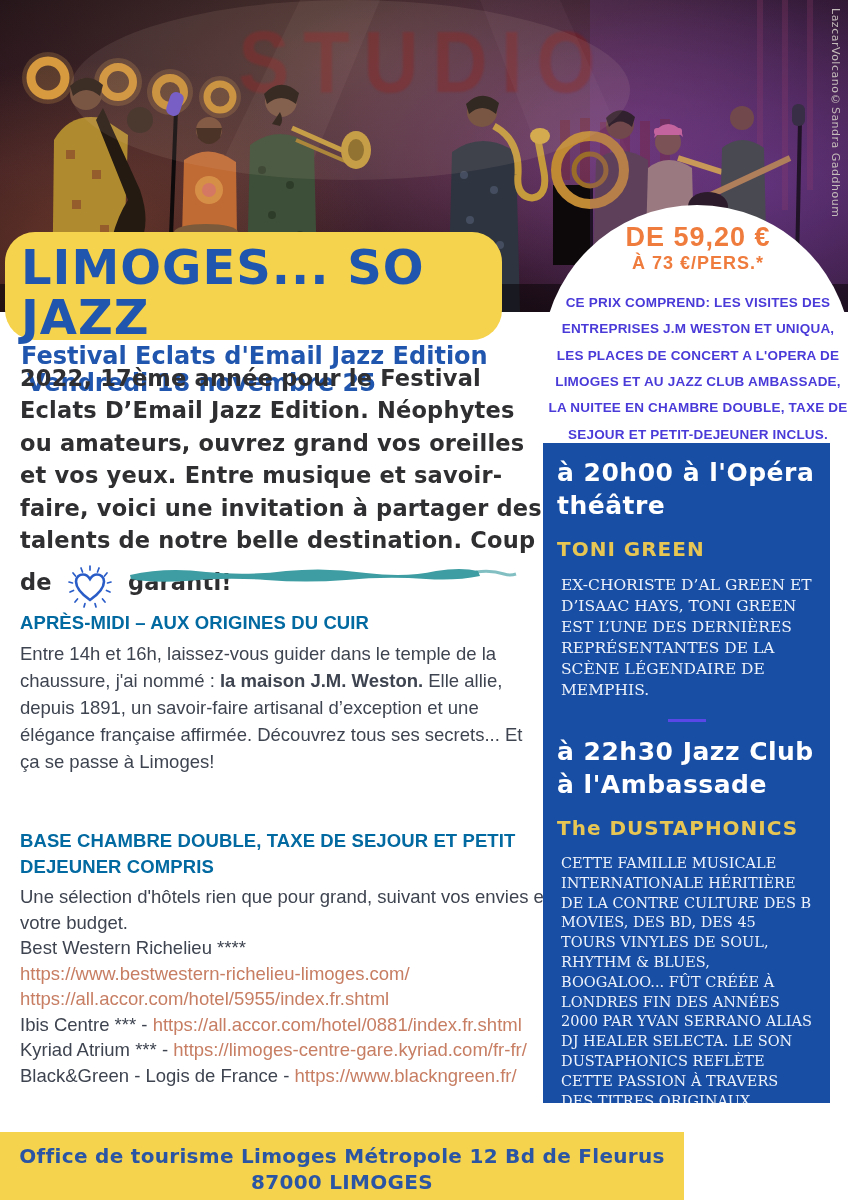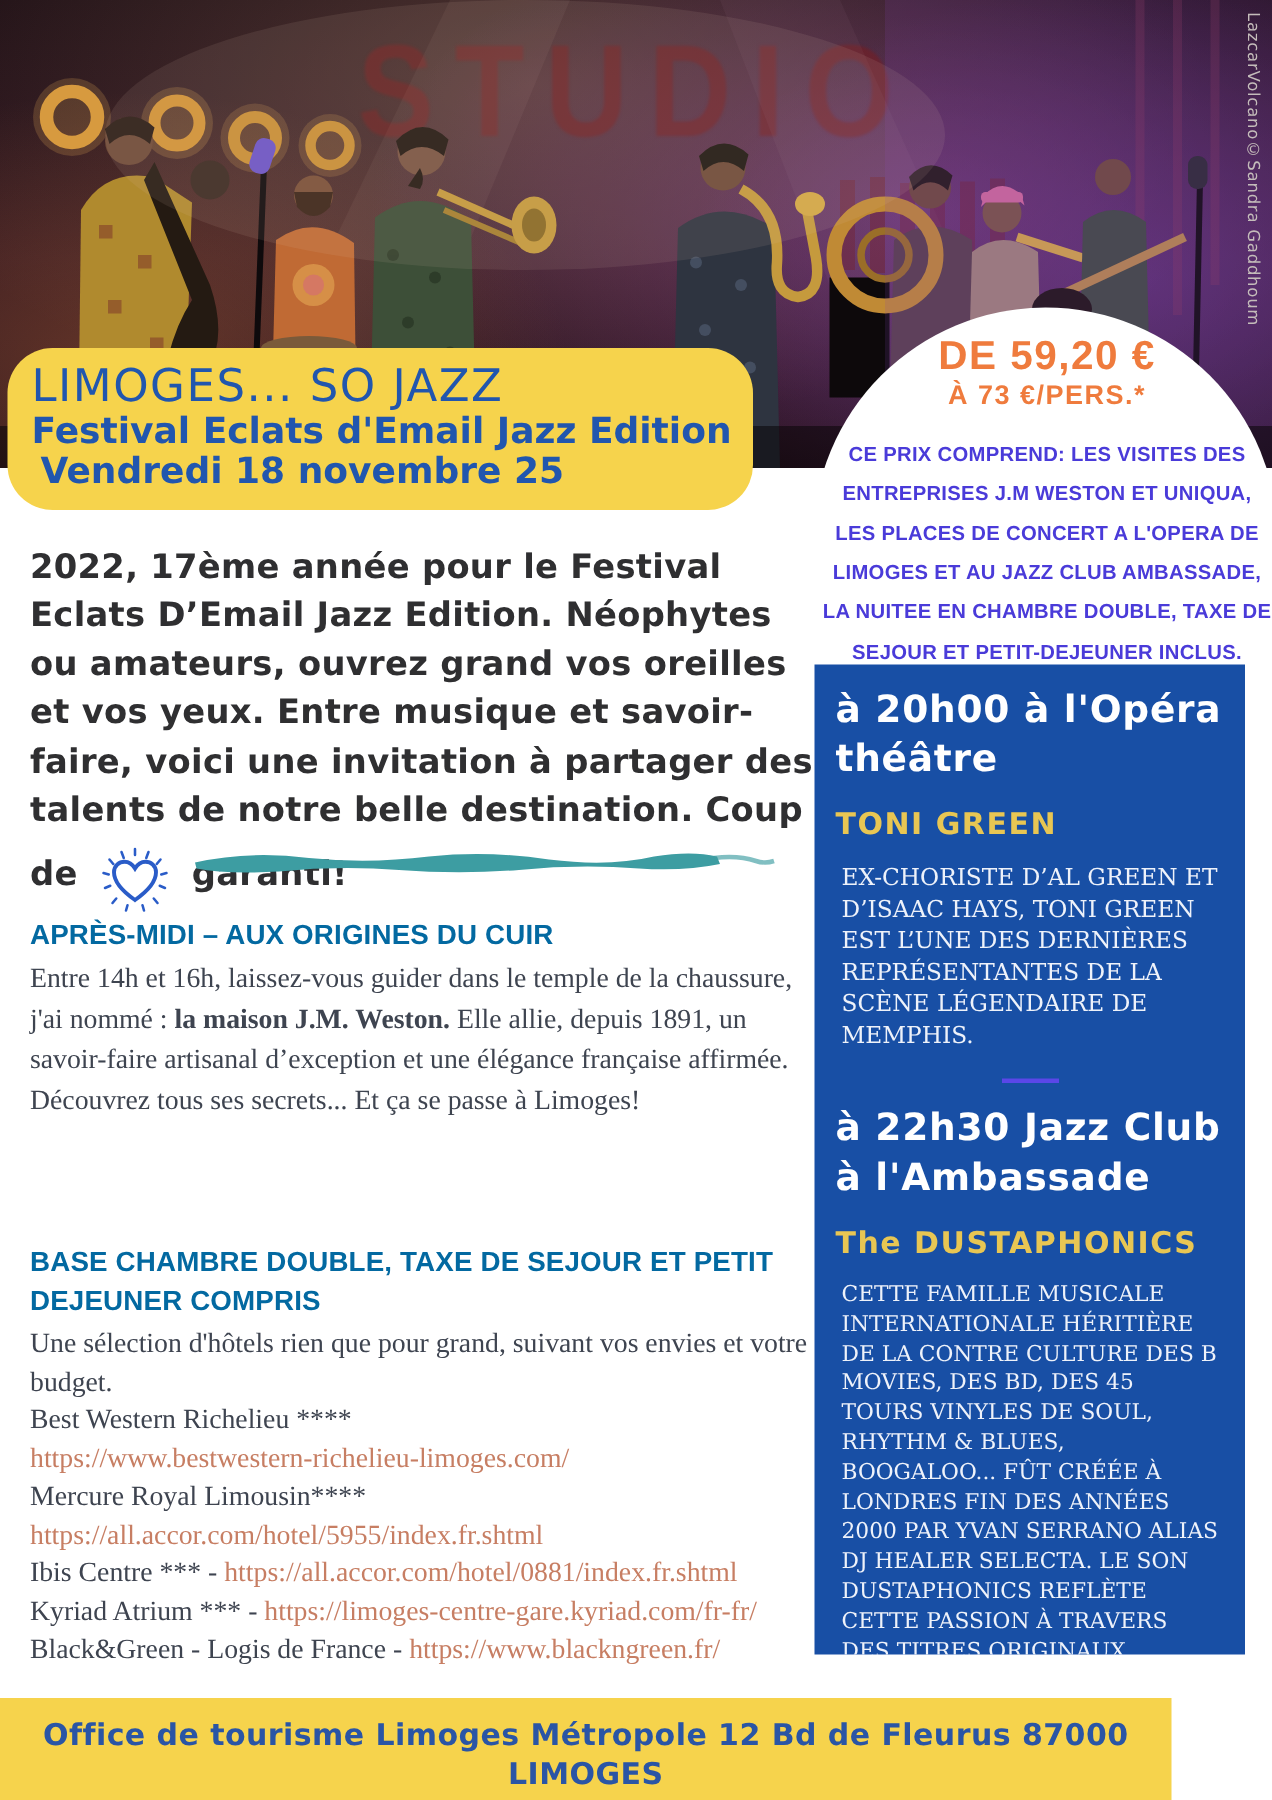--- a/index.html
+++ b/index.html
@@ -18,21 +18,21 @@
   .photo svg{position:absolute;left:0;top:0;}
   .neon-sign{position:absolute;left:0;top:18px;width:100%;text-align:center;
     font-family:"Liberation Sans",sans-serif;font-weight:bold;font-size:76px;letter-spacing:14px;
     color:rgba(122,28,30,0.55);filter:blur(1px);transform:scaleY(1.15);}
   .photo-credit{position:absolute;right:6px;top:8px;writing-mode:vertical-rl;
     font-size:11px;color:#c4bcba;letter-spacing:0.5px;}
 
   
   .title-box{position:absolute;left:5px;top:232px;width:497px;height:108px;background:#f6d34c;
     border-radius:30px;box-sizing:border-box;padding:10px 0 0 16px;}
-  .page-title{font-size:30px;font-weight:normal;color:#2156ae;letter-spacing:1px;line-height:1.05;}
+  .page-title{font-size:48px;font-weight:bold;color:#2156ae;letter-spacing:1px;line-height:1.05;}
   .subtitle{font-size:24px;font-weight:bold;color:#2156ae;line-height:1.13;}
   .subtitle2{padding-left:6px;}
 
   
   .badge-circle{position:absolute;left:542px;top:205px;width:310px;height:310px;border-radius:50%;
     background:#ffffff;}
   .badge-text{position:absolute;left:548px;top:222px;width:300px;text-align:center;}
   .price-line1{font-family:"Liberation Sans",sans-serif;font-weight:bold;font-size:27px;color:#ef7b3d;letter-spacing:1px;}
   .price-line2{font-family:"Liberation Sans",sans-serif;font-weight:bold;font-size:18px;color:#ef7b3d;letter-spacing:1px;}
   .price-includes{margin-top:16px;font-family:"Liberation Sans",sans-serif;font-weight:bold;
@@ -43,41 +43,41 @@
   
   .intro{position:absolute;left:20px;top:362px;width:524px;font-size:22.5px;font-weight:600;
     color:#2f2f31;line-height:1.44;letter-spacing:0.2px;}
   .heart-wrap{display:inline-block;vertical-align:middle;margin:0 6px;position:relative;top:8px;}
   .brush{position:absolute;left:126px;top:563px;}
 
   
   .sec-head{font-family:"Liberation Sans",sans-serif;font-weight:800;font-size:18.5px;
     color:#0369a1;letter-spacing:0.1px;}
   .afternoon{position:absolute;left:20px;top:612px;width:520px;}
-  .serif{font-family:Liberation Serif, serif;font-size:18.5px;color:#3e4450;line-height:27px;}
+  .serif{font-family:Liberation Sans, sans-serif;font-size:18.5px;color:#3e4450;line-height:27px;}
   .afternoon .serif{margin-top:6px;}
   .hotels{position:absolute;left:20px;top:828px;width:530px;}
   .hotels .sec-head{line-height:26px;}
   .hotels .serif{line-height:25.5px;}
   .hotels .serif.first{margin-top:4px;}
   a.hlink{color:#c77e63;text-decoration:none;}
   .bold{font-weight:bold;}
 
   
   .panel{position:absolute;left:543px;top:443px;width:287px;height:660px;background:#184fa5;
     box-sizing:border-box;padding:14px 14px 0 14px;text-align:left;overflow:hidden;}
   .show-time{font-size:25px;font-weight:bold;color:#ffffff;line-height:1.3;letter-spacing:0.5px;}
   .show-artist{margin-top:15px;font-size:20px;font-weight:bold;color:#e8c653;letter-spacing:1px;}
   .show-desc{margin-top:14px;font-family:"DejaVu Serif","Liberation Serif",serif;
     font-size:15.5px;line-height:21px;color:#eef2fa;padding:0 4px;}
   .show-desc2{font-size:14.5px;line-height:19.8px;}
   .divider{width:38px;height:3px;background:#5a47e8;margin:18px auto 14px auto;}
 
   
-  .footer{position:absolute;left:0;top:1132px;width:781px;height:68px;background:#f6d34c;
+  .footer{position:absolute;left:0;top:1132px;width:684px;height:68px;background:#f6d34c;
     text-align:center;box-sizing:border-box;padding-top:11px;}
   .footer-line{font-size:20px;font-weight:bold;color:#2a55a5;line-height:1.3;letter-spacing:0.3px;}
 </style>
 </head>
 <body>
 
 <div class="page">
 
   <div class="photo">
     <div class="neon-sign">STUDIO</div>
@@ -266,21 +266,20 @@
     <div class="sec-head">APRÈS-MIDI – AUX ORIGINES DU CUIR</div>
     <div class="serif"><span>Entre 14h et 16h, laissez-vous guider dans le temple de la chaussure, j'ai nommé  : </span><span class="bold">la maison J.M. Weston.</span><span> Elle allie, depuis 1891, un savoir-faire artisanal d’exception et une élégance française affirmée. Découvrez tous ses secrets... Et ça se passe  à Limoges!</span></div>
   </div>
 
   <div class="hotels">
     <div class="sec-head">BASE CHAMBRE DOUBLE, TAXE DE SEJOUR ET PETIT DEJEUNER COMPRIS</div>
     <div class="serif first">Une sélection d'hôtels rien que pour grand,  suivant vos envies et votre budget.</div>
     <div class="serif">
       <div><span>Best Western Richelieu ****</span></div>
       <div><a class="hlink" href="#">https://www.bestwestern-richelieu-limoges.com/</a></div>
-      <div><span>Mercure Royal Limousin****</span></div>
       <div><a class="hlink" href="#">https://all.accor.com/hotel/5955/index.fr.shtml</a></div>
       <div><span>Ibis Centre ***</span><span> - </span><a class="hlink" href="#">https://all.accor.com/hotel/0881/index.fr.shtml</a></div>
       <div><span>Kyriad Atrium ***</span><span> - </span><a class="hlink" href="#">https://limoges-centre-gare.kyriad.com/fr-fr/</a></div>
       <div><span>Black&amp;Green - Logis de France</span><span> - </span><a class="hlink" href="#">https://www.blackngreen.fr/</a></div>
     </div>
   </div>
 
   <div class="panel">
     <div class="show-time">à 20h00 à l'Opéra théâtre</div>
     <div class="show-artist">TONI GREEN</div>

